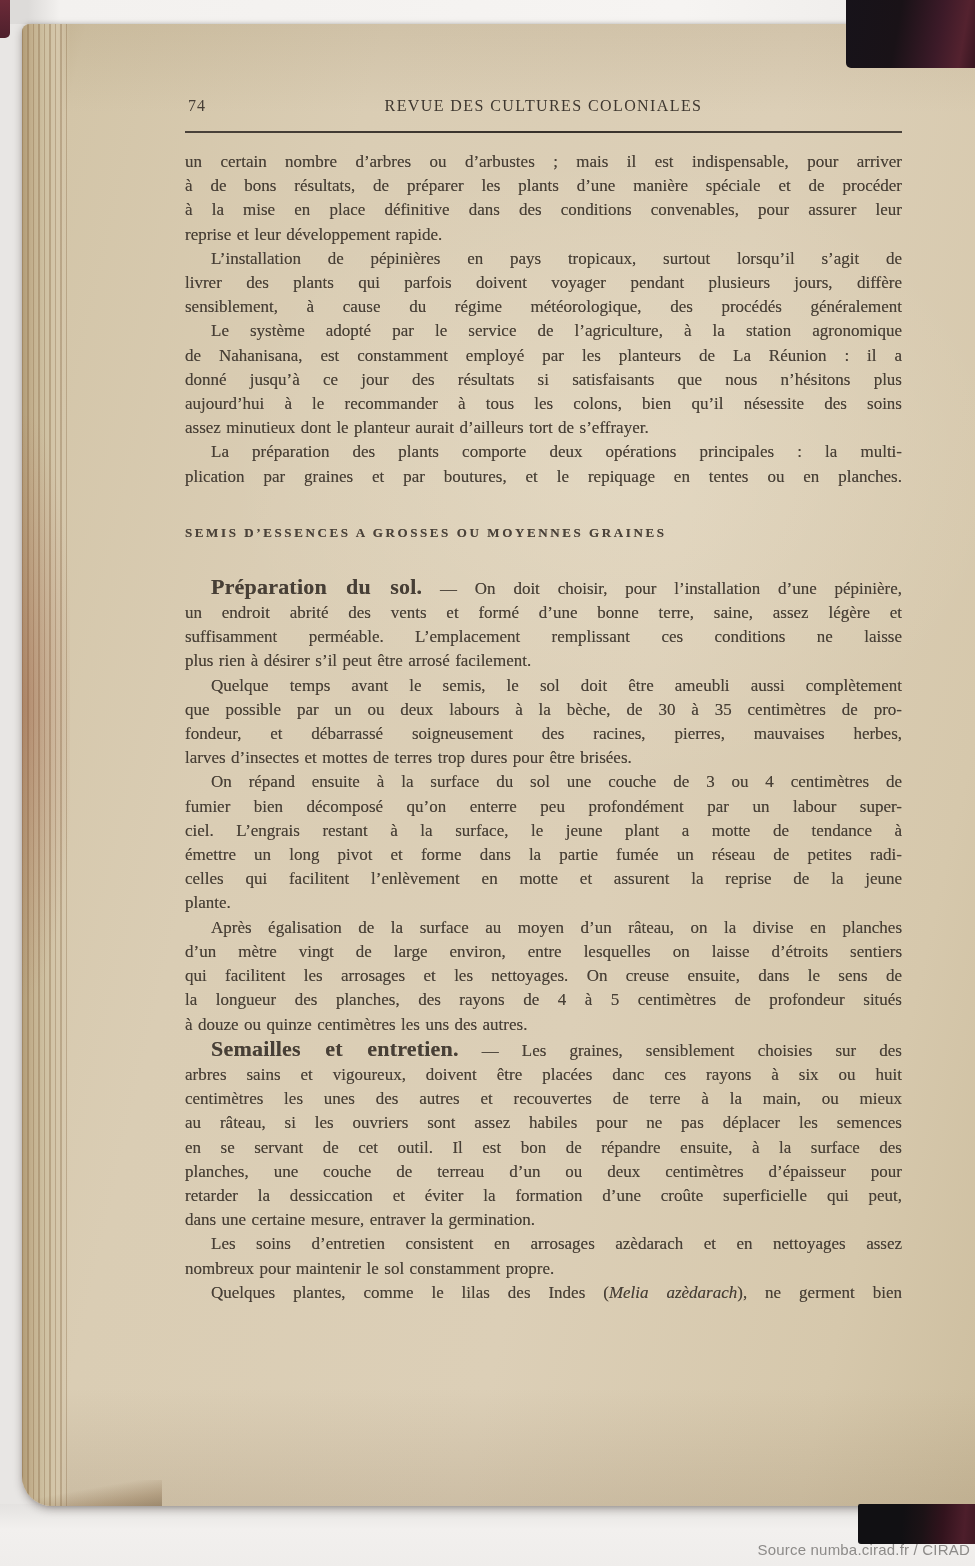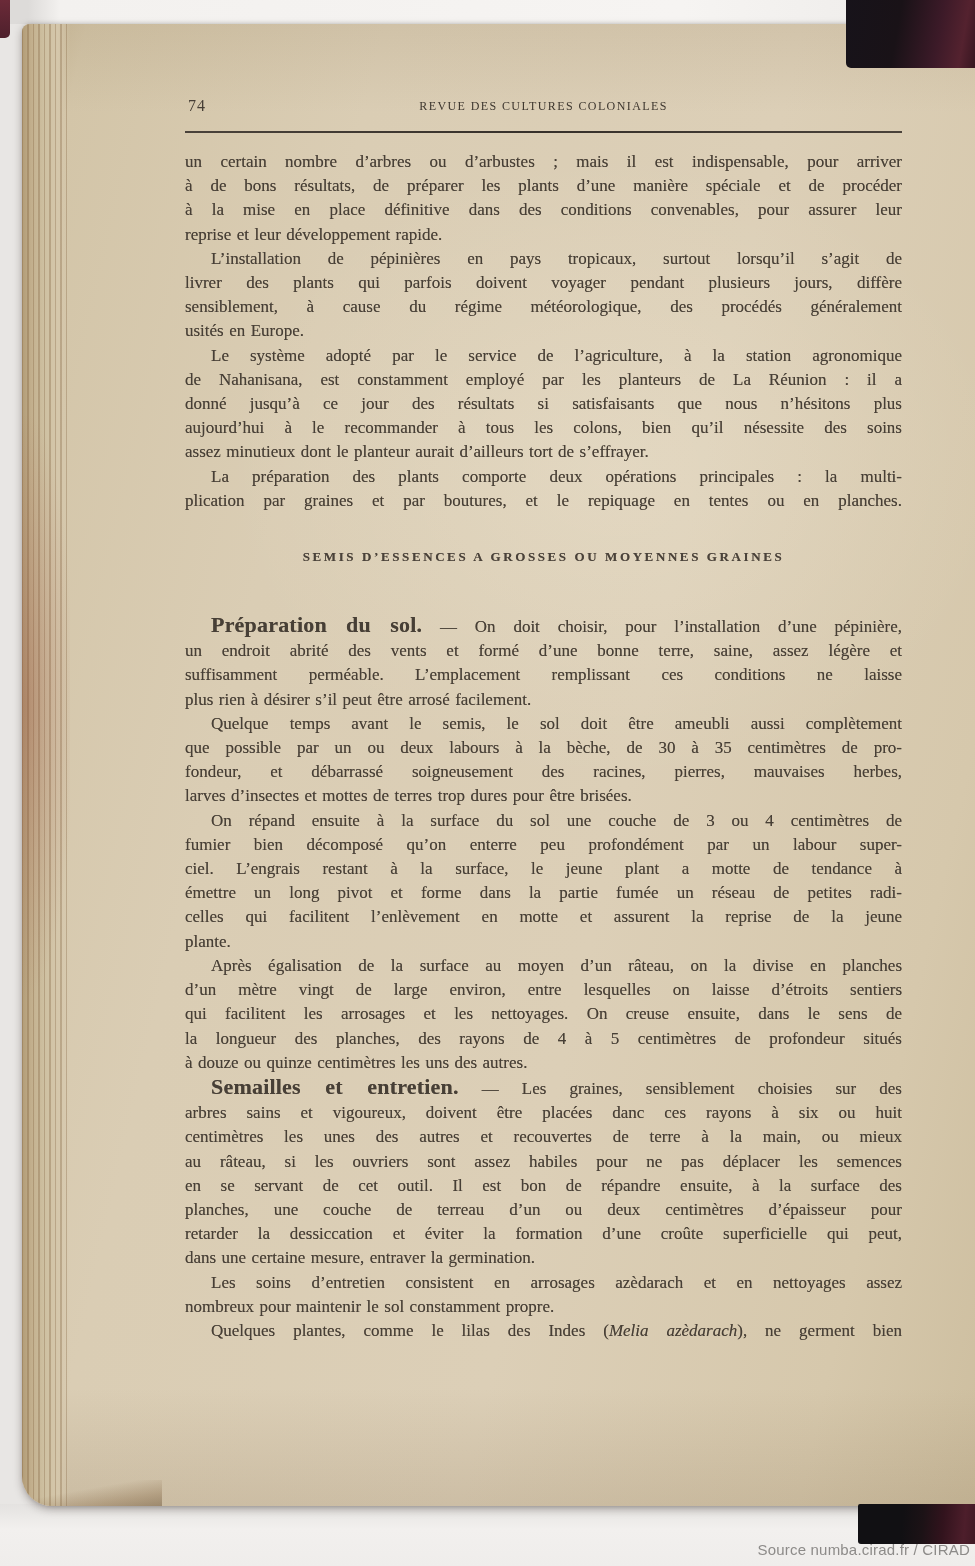--- a/index.html
+++ b/index.html
@@ -73,42 +73,42 @@
   .content {
     position:absolute; left:163px; top:73px; width:717px;
     color:#473f36;
   }
   .page-header { position:relative; height:18px; line-height:18px; }
   .page-number {
     position:absolute; left:3px; top:0;
     font-size:16px; color:#463e35; letter-spacing:1px;
   }
   .journal-title {
-    text-align:center; font-size:12px; letter-spacing:1.4px;
+    text-align:center; font-size:16px; letter-spacing:1.4px;
     color:#3e372f; white-space:nowrap;
   }
   .header-rule {
     height:2px; margin-top:16px; border:0;
     background: linear-gradient(90deg, #4a423a, #36302a 50%, #4a423a);
   }
   .body-text { margin-top:17px; }
   .line {
     font-size:17px; line-height:24.2px; color:#473f36;
     text-align:justify; text-align-last:justify;
     word-spacing:1.2px;
     text-shadow: 0 0 .5px rgba(70,58,45,.55);
     white-space:normal;
   }
   .line.indent { text-indent:26px; }
   .line.last { text-align-last:left; }
   .lead { font-weight:bold; font-size:22px; letter-spacing:.2px; }
   .ital { font-style:italic; }
   .section-heading {
-    margin-top:36px; margin-bottom:48px;
-    text-align:center; font-size:13px; line-height:16px;
+    margin-top:36px; margin-bottom:34px;
+    font-size:13px; line-height:16px;
     letter-spacing:2.6px; font-weight:600; color:#4a423a;
     text-shadow: 0 0 .5px rgba(70,58,45,.5);
   }
 
   
   .source-credit {
     position:absolute; right:5px; top:1541px; z-index:5;
     font-family:"Liberation Sans", sans-serif;
     font-size:15px; color:#8d8b89; letter-spacing:.2px;
   }
@@ -135,21 +135,20 @@
       </div>
       <div class="header-rule"></div>
       <div class="body-text">
           <div class="line">un certain nombre d’arbres ou d’arbustes ; mais il est indispensable, pour arriver</div>
           <div class="line">à de bons résultats, de préparer les plants d’une manière spéciale et de procéder</div>
           <div class="line">à la mise en place définitive dans des conditions convenables, pour assurer leur</div>
           <div class="line last">reprise et leur développement rapide.</div>
           <div class="line indent">L’installation de pépinières en pays tropicaux, surtout lorsqu’il s’agit de</div>
           <div class="line">livrer des plants qui parfois doivent voyager pendant plusieurs jours, diffère</div>
           <div class="line">sensiblement, à cause du régime météorologique, des procédés généralement</div>
-          <div class="line last">usités en Europe.</div>
           <div class="line indent">Le système adopté par le service de l’agriculture, à la station agronomique</div>
           <div class="line">de Nahanisana, est constamment employé par les planteurs de La Réunion : il a</div>
           <div class="line">donné jusqu’à ce jour des résultats si satisfaisants que nous n’hésitons plus</div>
           <div class="line">aujourd’hui à le recommander à tous les colons, bien qu’il nésessite des soins</div>
           <div class="line last">assez minutieux dont le planteur aurait d’ailleurs tort de s’effrayer.</div>
           <div class="line indent">La préparation des plants comporte deux opérations principales : la multi-</div>
           <div class="line">plication par graines et par boutures, et le repiquage en tentes ou en planches.</div>
           <div class="section-heading">SEMIS D’ESSENCES A GROSSES OU MOYENNES GRAINES</div>
           <div class="line indent"><span class="lead">Préparation du sol.</span><span> — On doit choisir, pour l’installation d’une pépinière,</span></div>
           <div class="line">un endroit abrité des vents et formé d’une bonne terre, saine, assez légère et</div>

